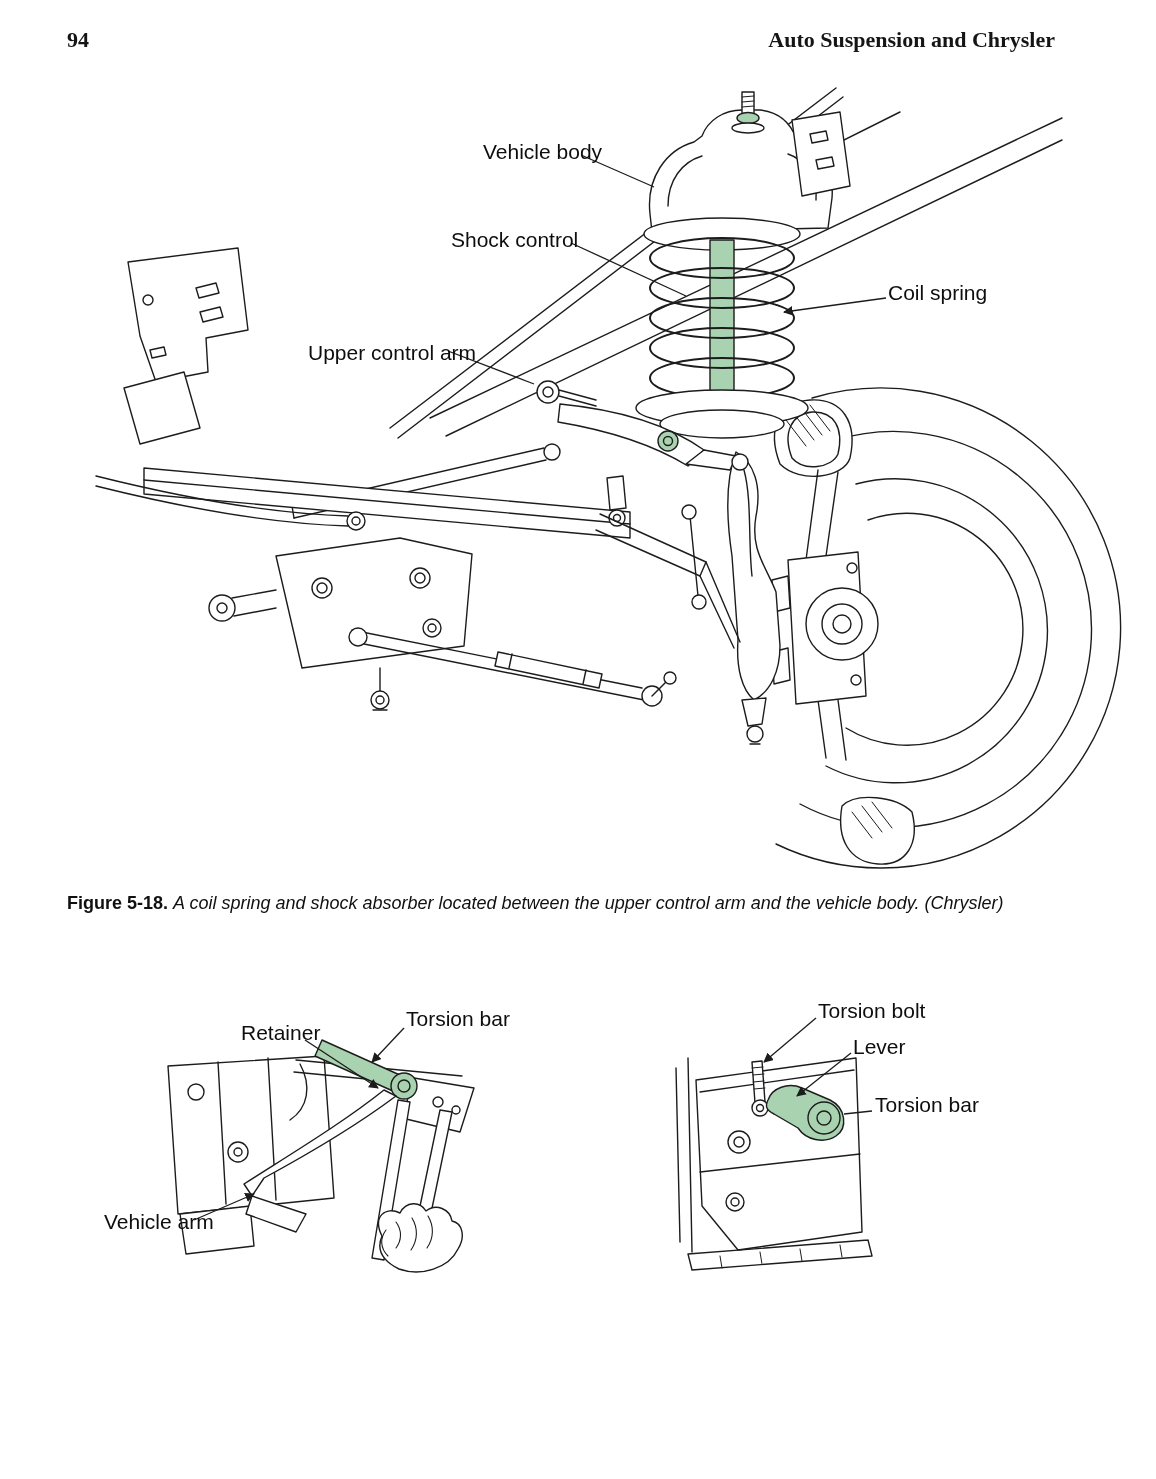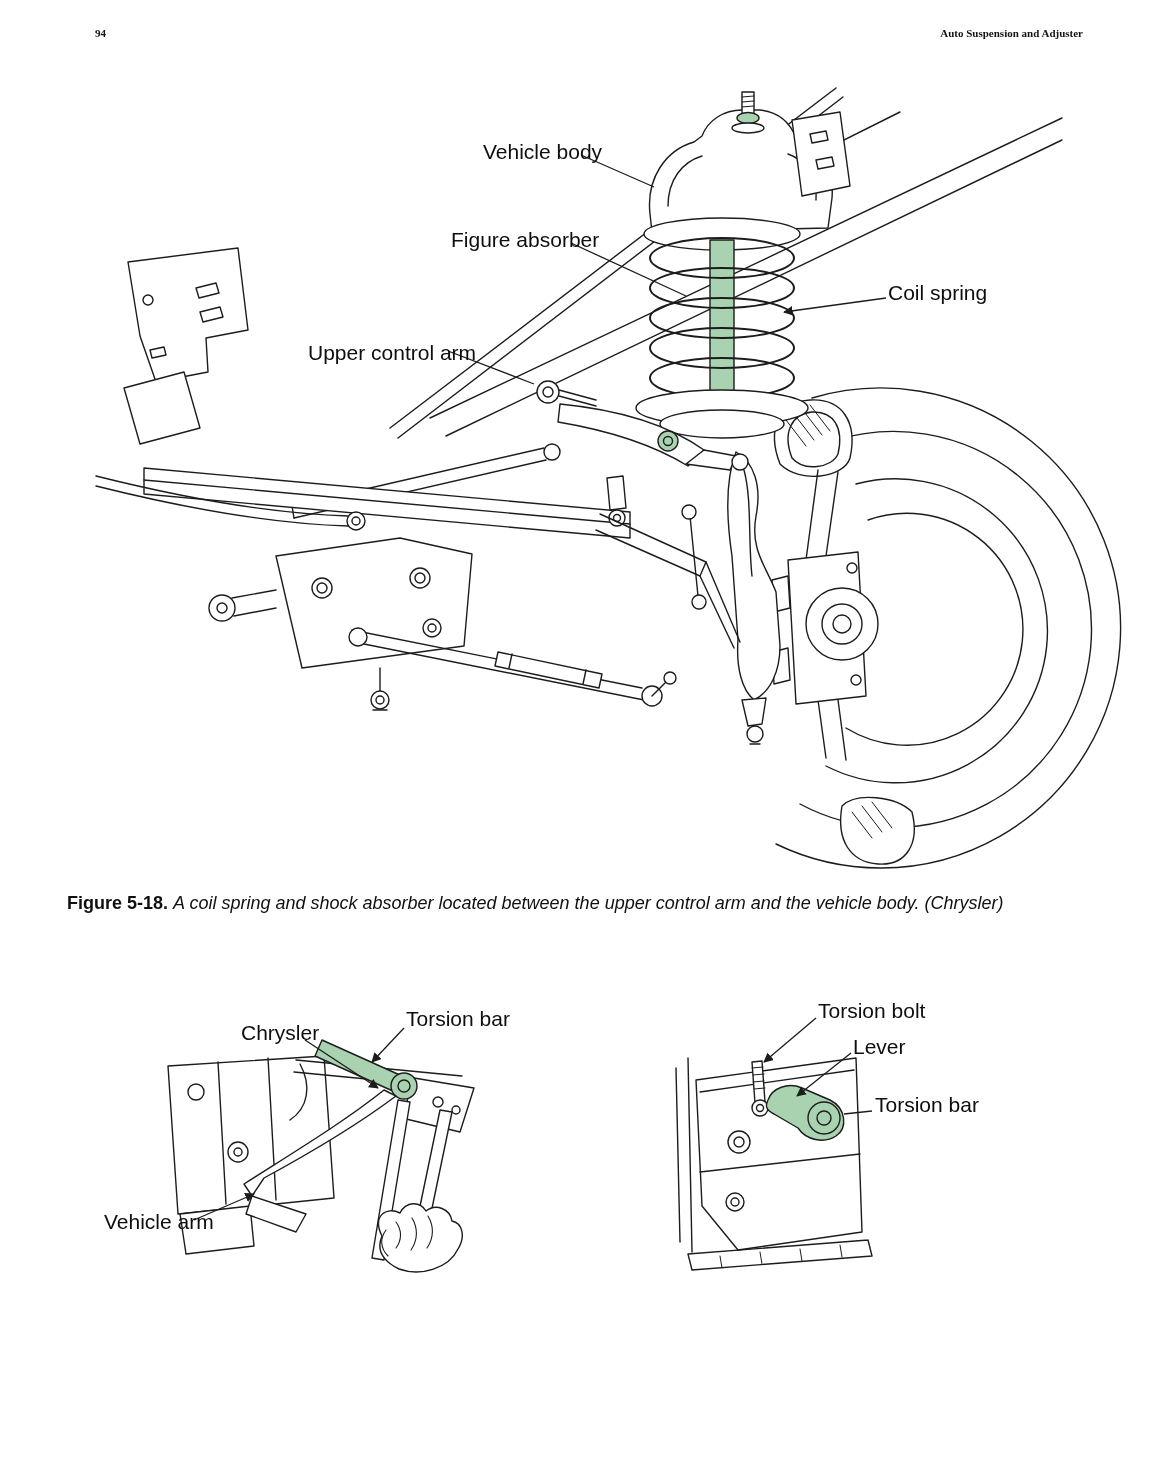--- a/index.html
+++ b/index.html
@@ -9,23 +9,22 @@
     position: relative;
     font-family: "Liberation Sans", sans-serif;
     color: #111;
     overflow: hidden;
   }
   .page { position: absolute; inset: 0; background: #fff; }
 
   
   .running-head {
     position: absolute; top: 27px; left: 67px; width: 1000px; height: 24px;
-    font-family: "Liberation Serif", serif; font-weight: bold; font-size: 11px;
+    font-family: "Liberation Serif", serif; font-weight: bold; font-size: 22px;
     color: #151515;
-    margin-left: 28px;
   }
   .pagenum { position: absolute; left: 0; top: 0; }
   .head-title { position: absolute; right: 12px; top: 0; }
 
   
   svg.art { position: absolute; left: 0; top: 0; width: 1156px; height: 1479px; }
 
   
   .lbl {
     position: absolute;
@@ -43,21 +42,21 @@
   .cap-single { white-space: nowrap; }
   .cap-col { text-align: justify; }
 </style>
 </head>
 <body>
 
 <div class="page">
 
   <div class="running-head">
     <span class="pagenum">94</span>
-    <span class="head-title">Auto Suspension and Adjuster</span>
+    <span class="head-title">Auto Suspension and Chrysler</span>
   </div>
 
   <svg class="art" viewBox="0 0 1156 1479">
     <defs>
       <marker id="arrow" viewBox="0 0 10 10" refX="9" refY="5" markerWidth="7.5" markerHeight="7.5" orient="auto">
         <path d="M0 0 L10 5 L0 10 z" fill="#1c1c1c"></path>
       </marker>
     </defs>
 
     <g stroke="#1c1c1c" stroke-width="1.4" fill="none" stroke-linecap="round" stroke-linejoin="round">
@@ -260,26 +259,26 @@
     </g>
 
     <g stroke="#1c1c1c" stroke-width="1.3" fill="none">
       <path d="M816 1018 L764 1062" marker-end="url(#arrow)"></path>
       <path d="M851 1053 L797 1096" marker-end="url(#arrow)"></path>
       <path d="M872 1111 L844 1114"></path>
     </g>
   </svg>
 
   <div class="lbl" style="left:483px; top:143px;">Vehicle body</div>
-  <div class="lbl" style="left:451px; top:231px;">Figure absorber</div>
+  <div class="lbl" style="left:451px; top:231px;">Shock control</div>
   <div class="lbl" style="left:888px; top:284px;">Coil spring</div>
   <div class="lbl" style="left:308px; top:320px;margin-top:24px;">Upper control arm</div>
 
   <div class="lbl" style="left:406px; top:1010px;">Torsion bar</div>
-  <div class="lbl" style="left:241px; top:1024px;">Chrysler</div>
+  <div class="lbl" style="left:241px; top:1024px;">Retainer</div>
   <div class="lbl" style="left:104px; top:1213px;">Vehicle arm</div>
 
   <div class="lbl" style="left:818px; top:1002px;">Torsion bolt</div>
   <div class="lbl" style="left:853px; top:1038px;">Lever</div>
   <div class="lbl" style="left:875px; top:1096px;">Torsion bar</div>
 
   <p class="caption cap-single" style="left:67px; top:893px; width:1020px;">
     <span class="cap-label">Figure 5-18.</span>
     <span class="cap-text">A coil spring and shock absorber located between the upper control arm and the vehicle body. (Chrysler)</span>
   </p>

